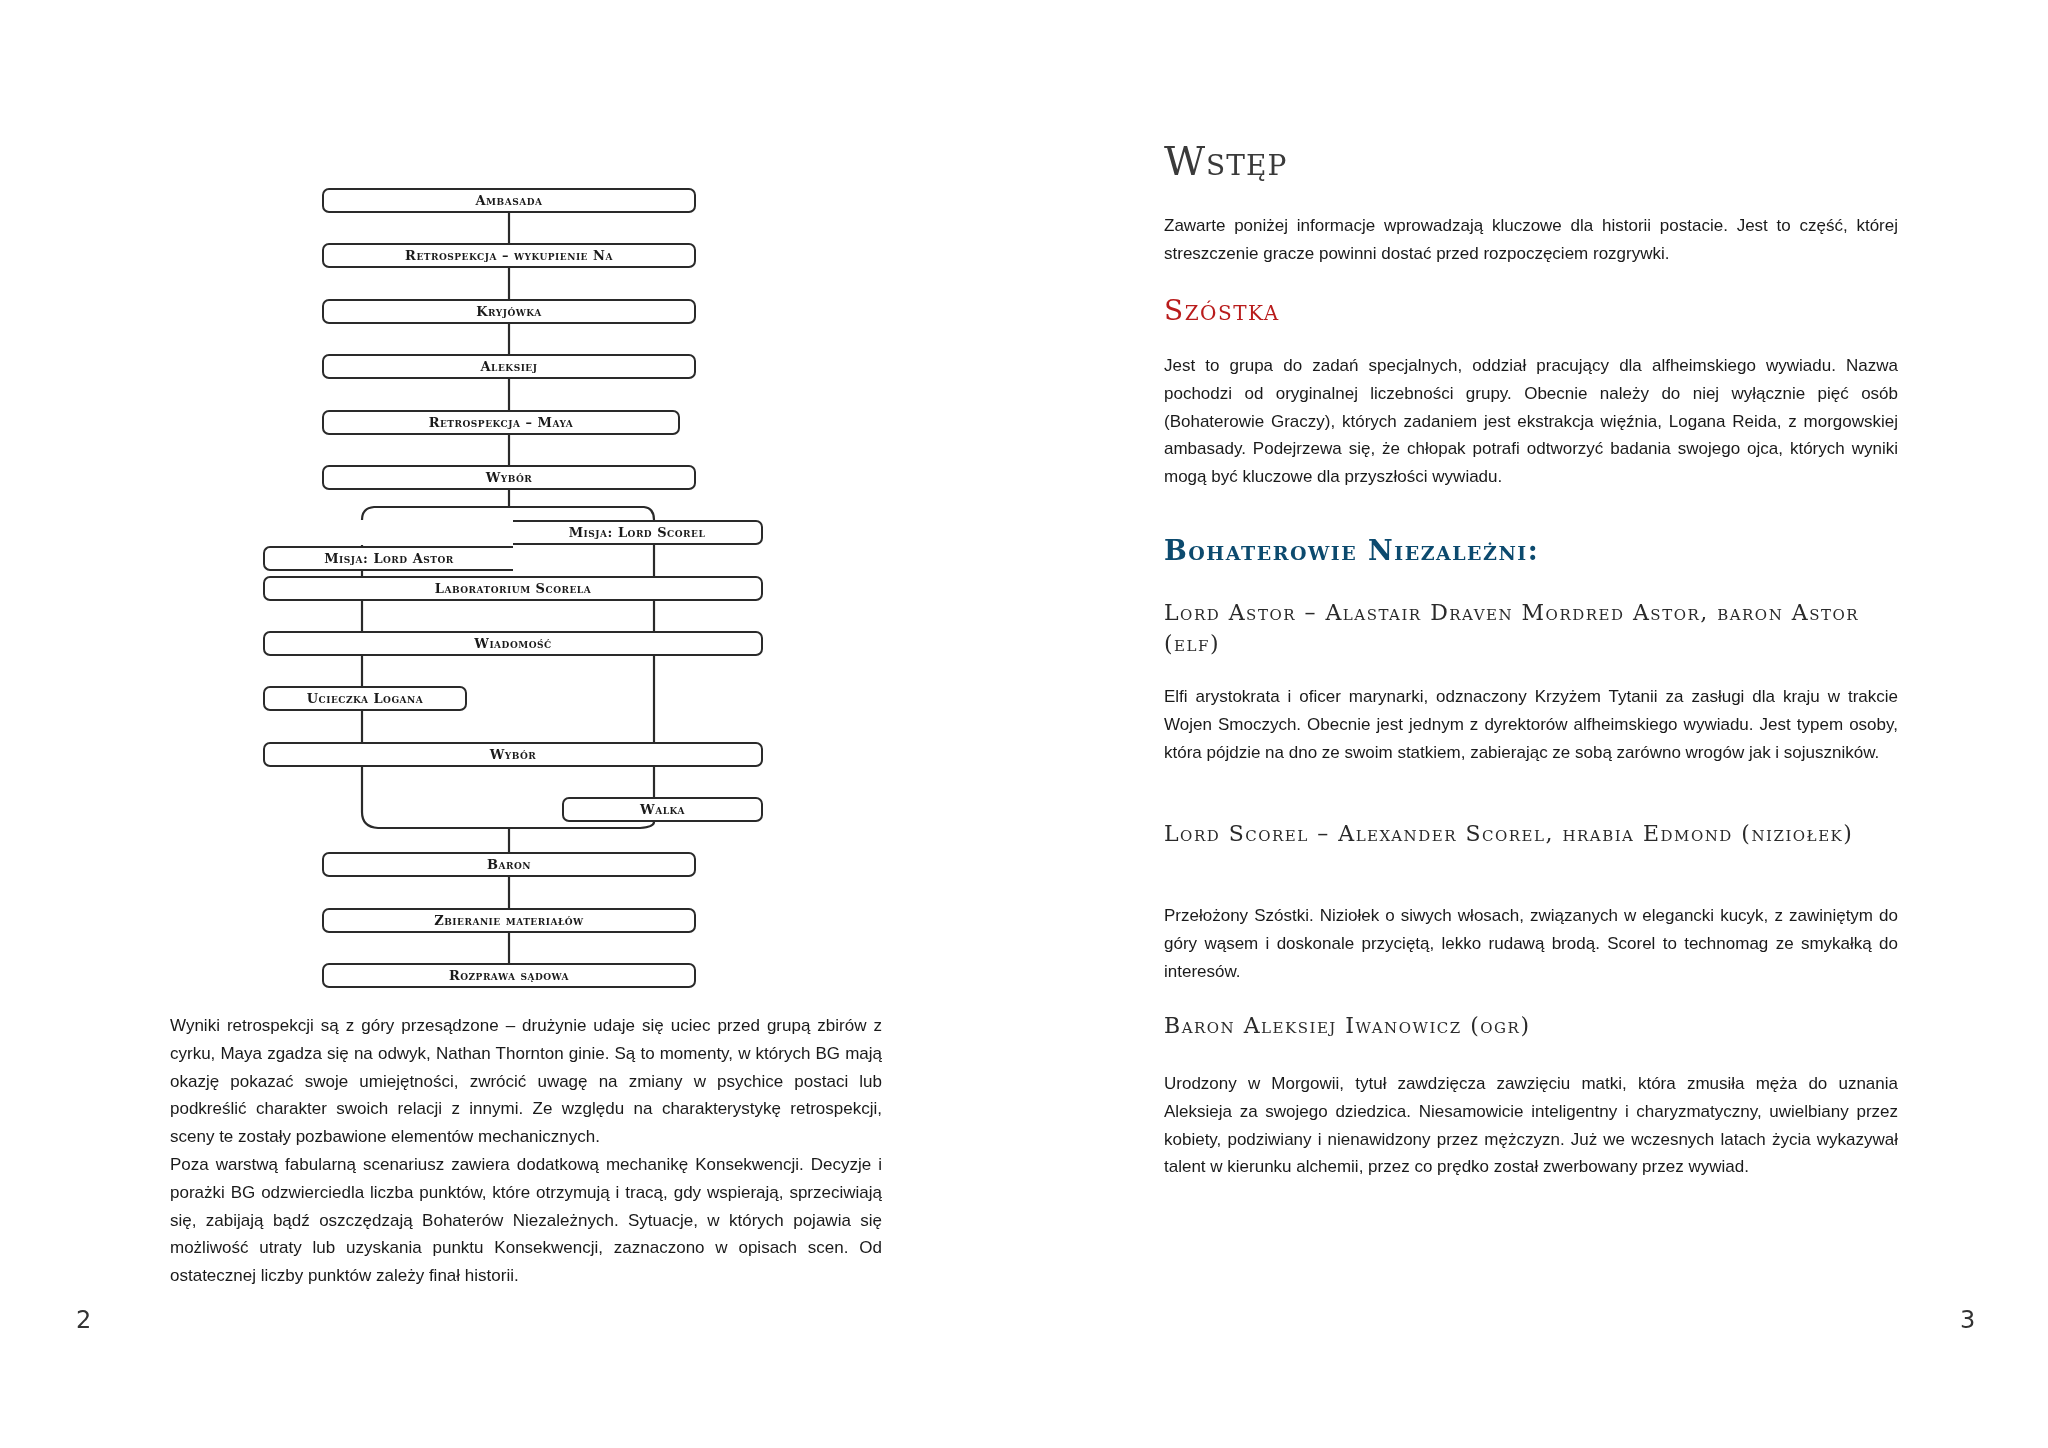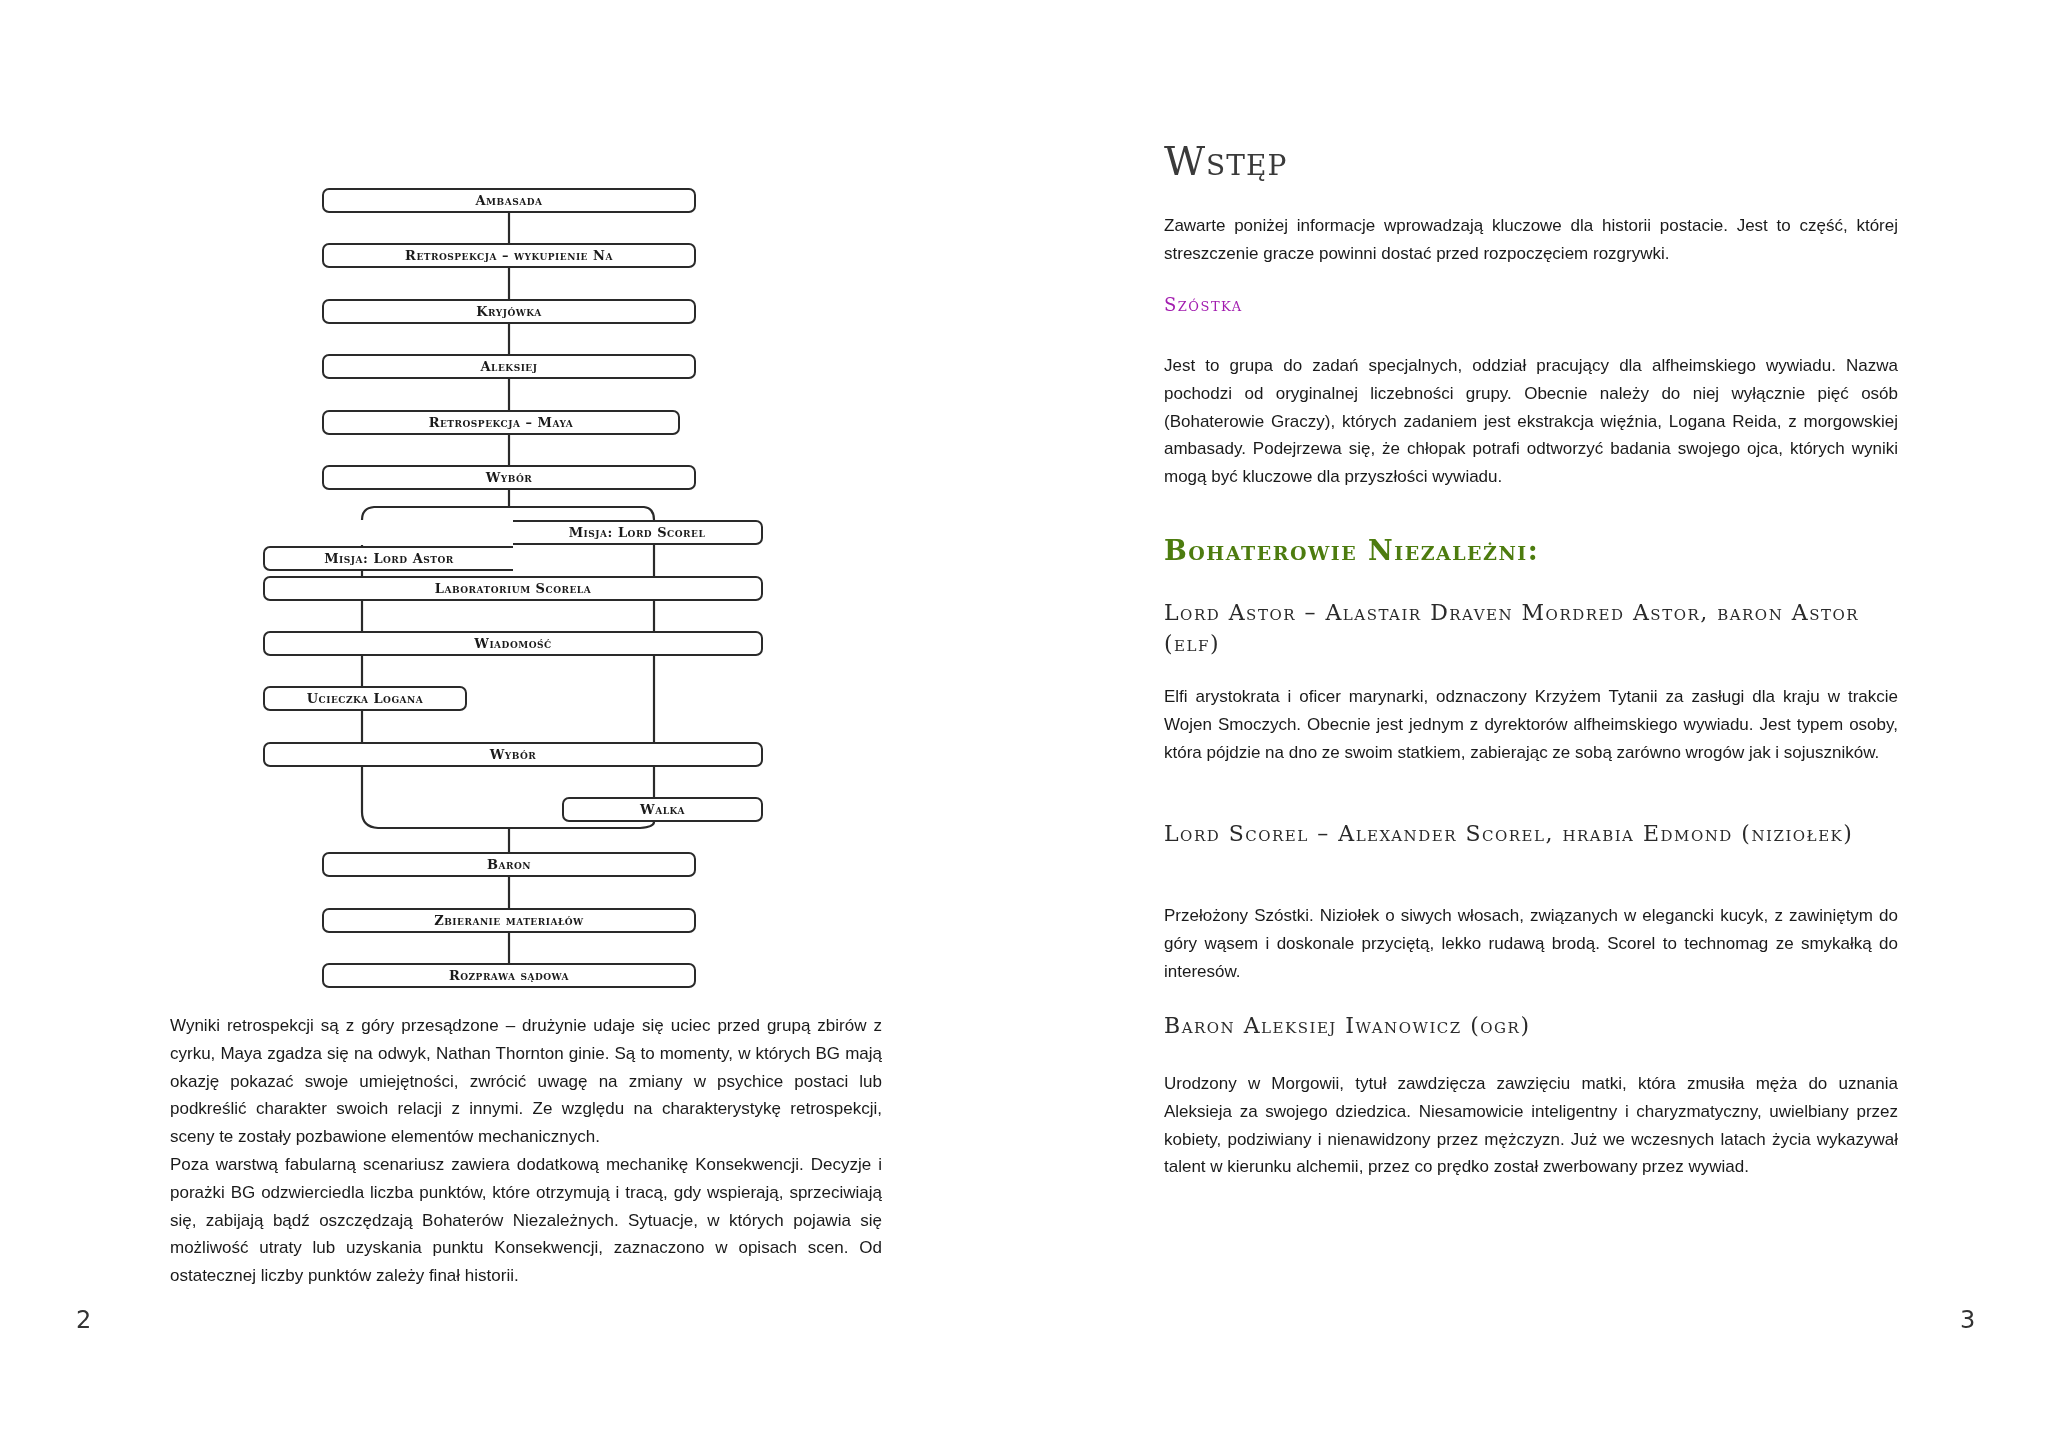--- a/index.html
+++ b/index.html
@@ -19,22 +19,22 @@
   .body-text {
     position:absolute; font-family:"Liberation Sans", sans-serif; font-size:17px;
     line-height:27.8px; color:#1a1a1a; text-align:justify; margin:0;
   }
   .para-left { left:170px; top:1012px; width:712px; }
   .h1 {
     position:absolute; font-family:"DejaVu Serif", serif; font-variant:small-caps;
     color:#3a3a3a; margin:0; font-weight:normal;
   }
   .h-main { left:1176px; top:138px; font-size:40px; letter-spacing:1px; }
-  .h-sub { font-size:18px; letter-spacing:1.5px; color:#a21caf; }
-  .h-bold { font-size:27px; font-weight:bold; letter-spacing:1.5px; color:#4d7c0f; }
+  .h-sub { font-size:28px; letter-spacing:1.5px; color:#b91c1c; }
+  .h-bold { font-size:27px; font-weight:bold; letter-spacing:1.5px; color:#0c4a6e; }
   .h-char { font-size:22px; letter-spacing:1.5px; color:#2a2a2a; line-height:31px; }
   .pnum { position:absolute; font-family:"DejaVu Sans", sans-serif; font-size:24px; color:#333; top:1306px; }
 </style>
 </head>
 <body>
 
 <div class="page left">
   <div class="flow">
     <svg width="1024" height="1020">
       <g stroke="#2a2a2a" stroke-width="2.2" fill="none">

